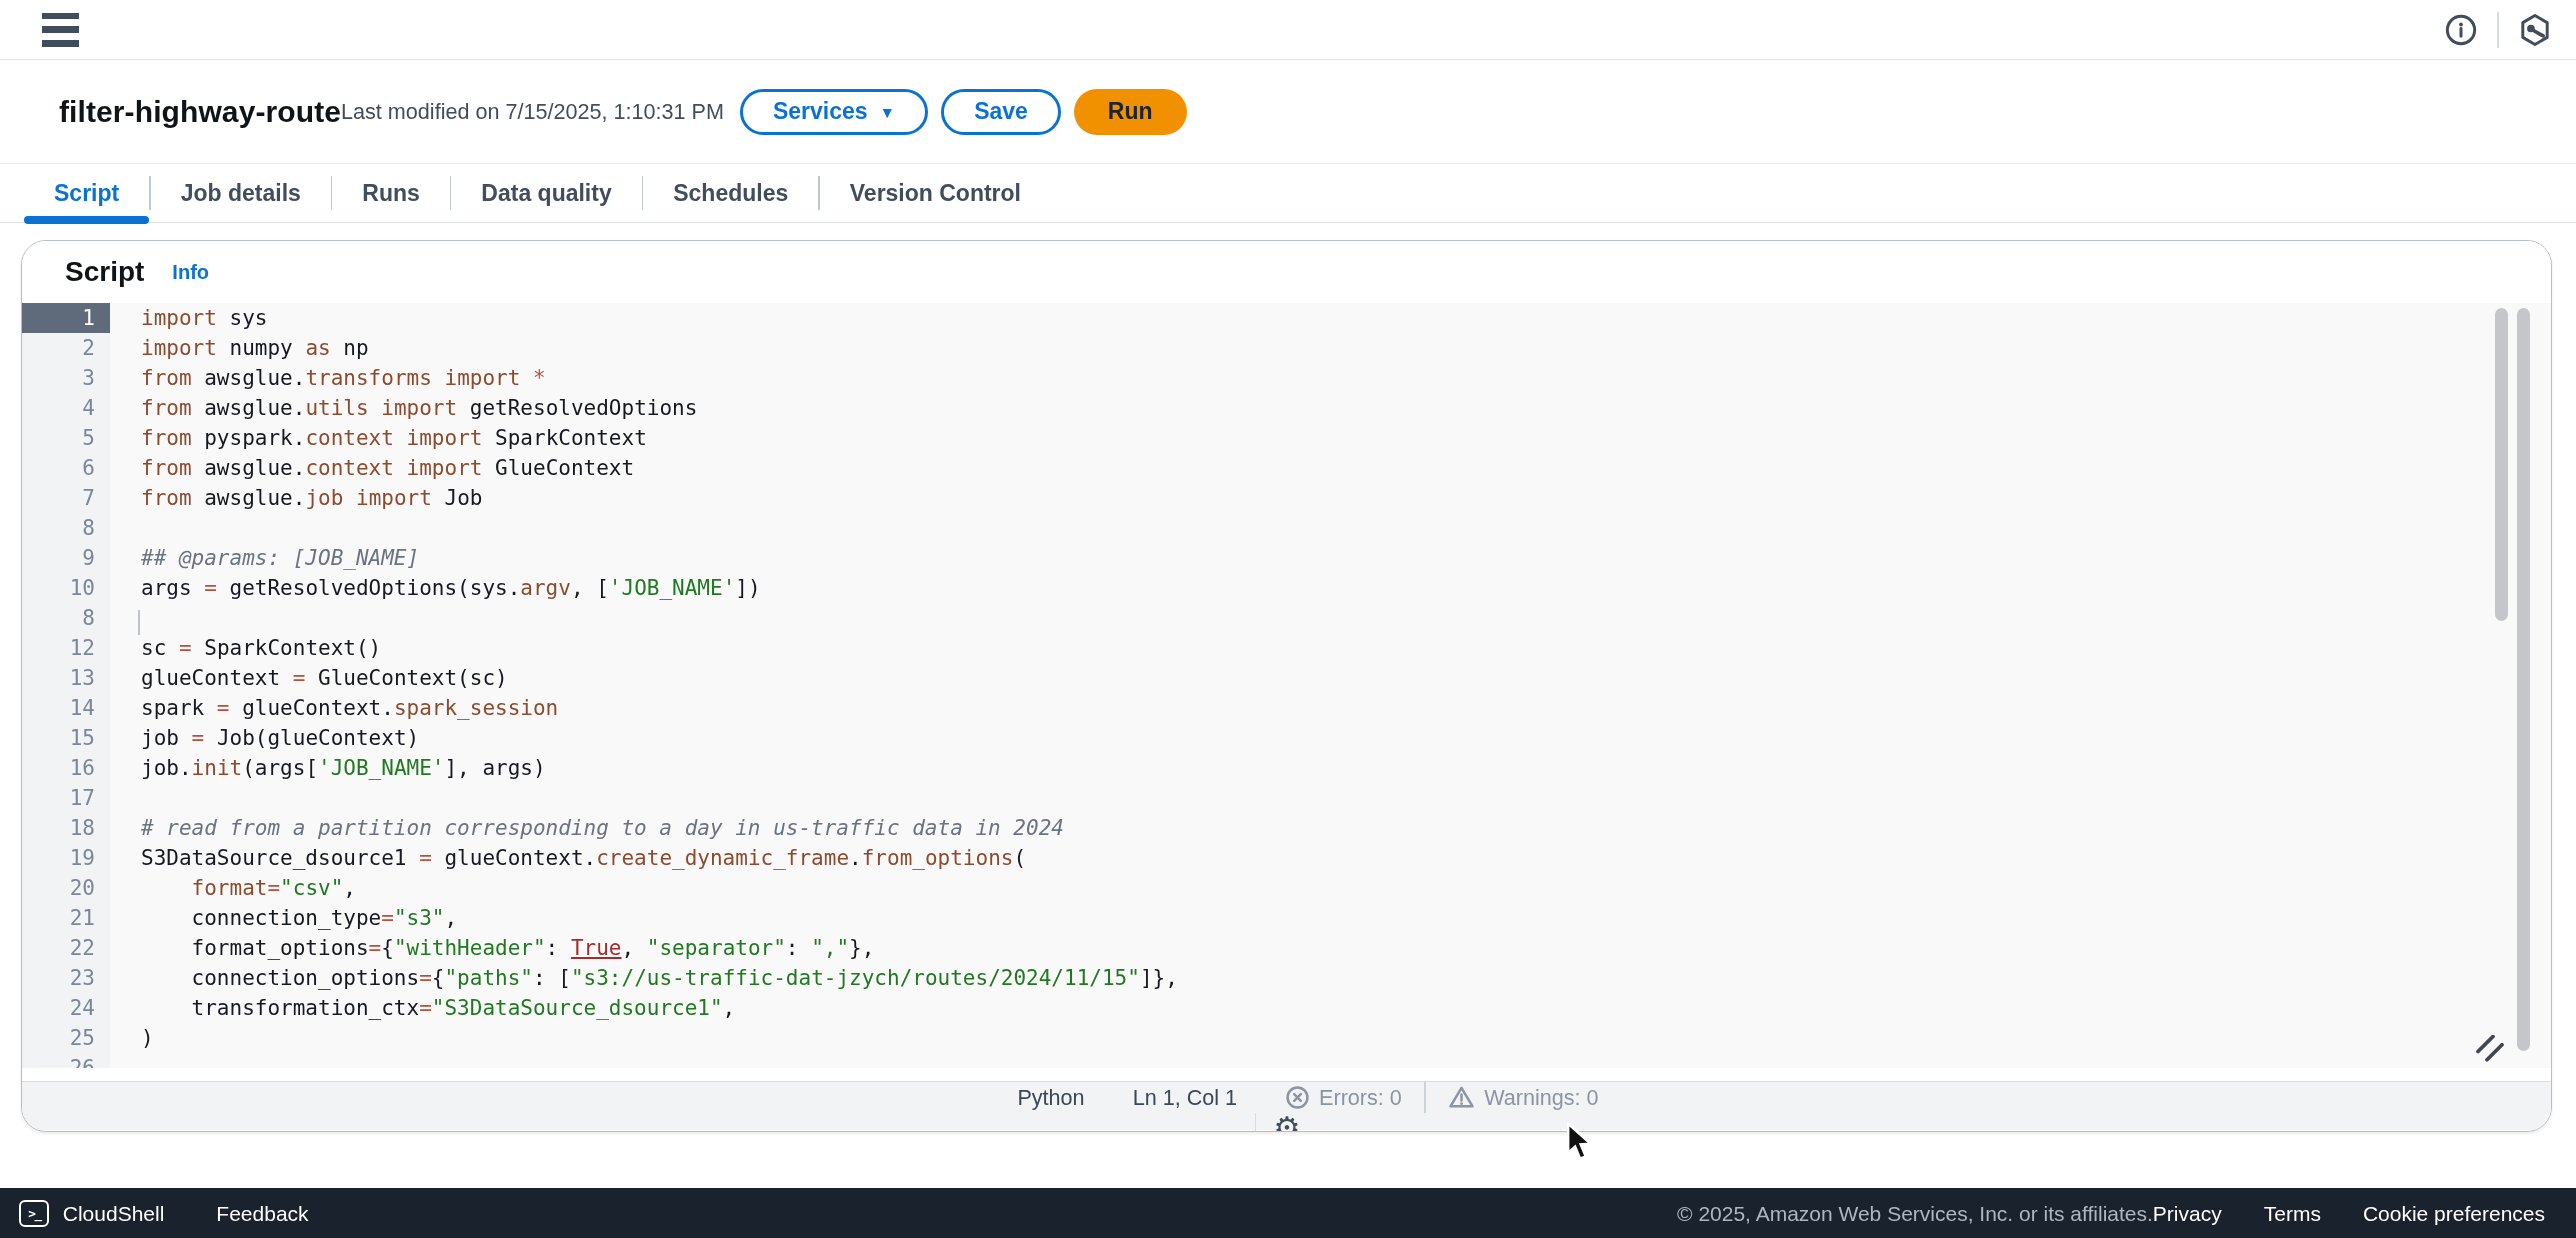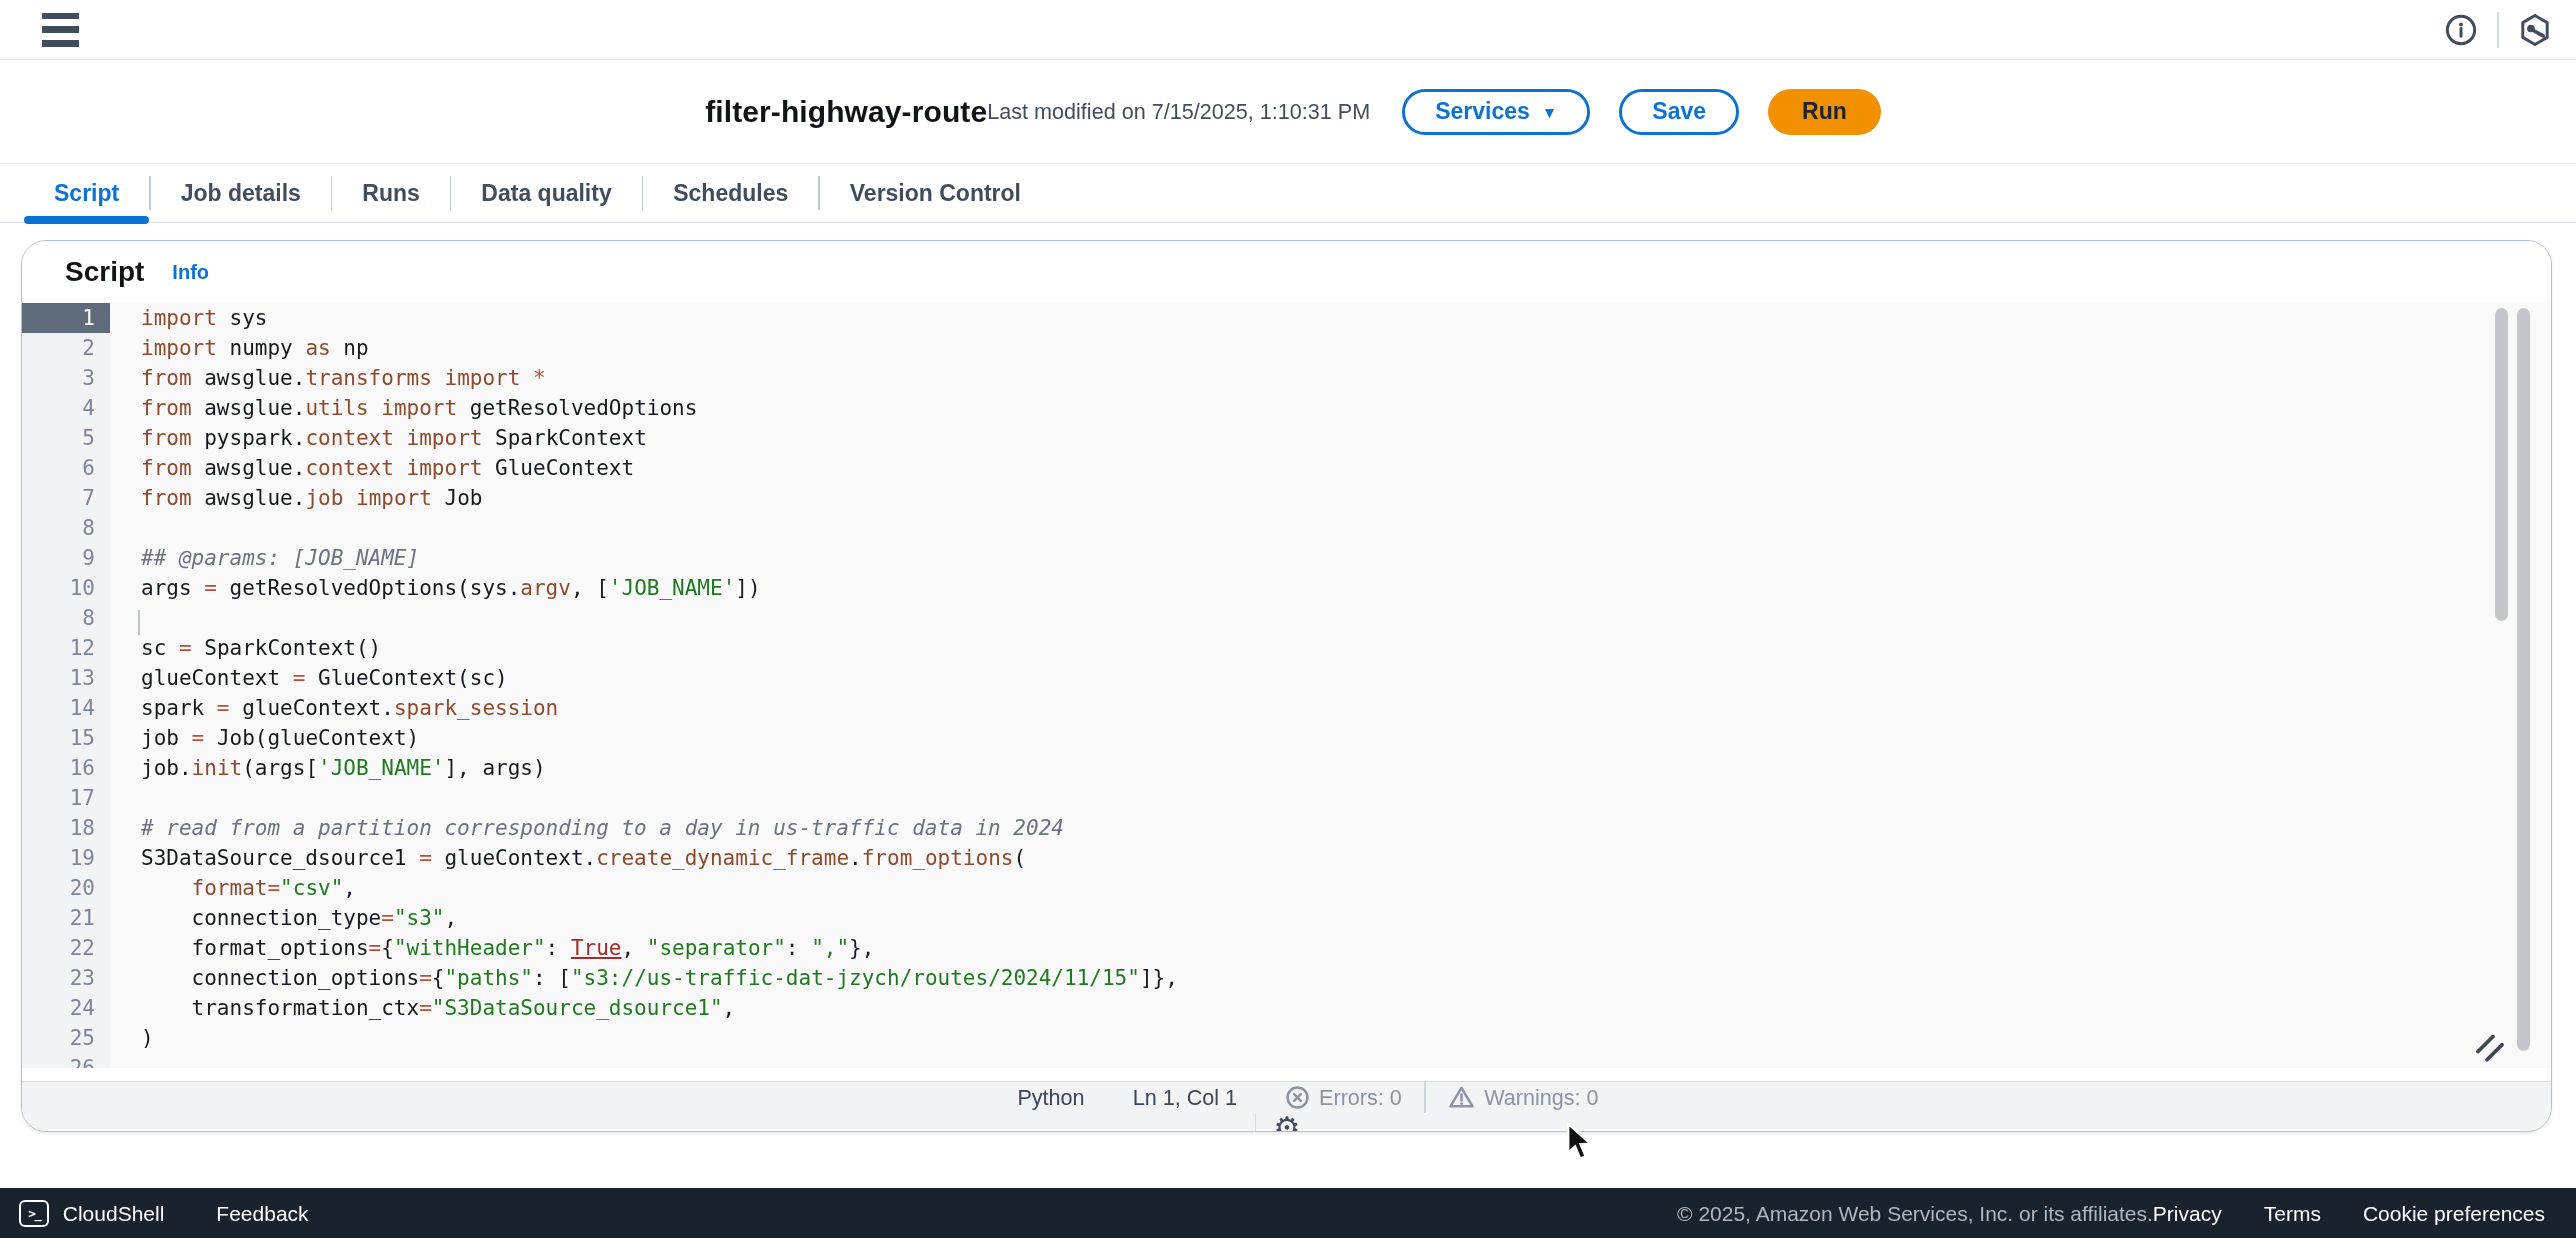--- a/index.html
+++ b/index.html
@@ -16,23 +16,23 @@
           border-bottom:1.5px solid #e3e6ea; display:flex; align-items:center; justify-content:space-between;
           padding:0 24px 0 42px;}
   .hamburger{width:37px; height:37px; display:flex; flex-direction:column; justify-content:space-between; padding:1.5px 0; cursor:pointer;}
   .hamburger span{display:block; width:37px; height:6.7px; background:#414d5c;}
   .topbar-right{display:flex; align-items:center; gap:19.4px; height:100%;}
   .tb-icon{width:34px; height:34px; display:flex; align-items:center; justify-content:center;}
   .tb-divider{width:1.5px; height:36px; background:#d5dbdb;}
 
   
   .page-header{position:absolute; left:0; top:61px; width:2576px; height:101px; background:#fff;
-               display:flex; align-items:center; justify-content:center; padding:0 49px 0 59px;}
+               display:flex; align-items:center; justify-content:flex-start; padding:0 49px 0 59px;}
   .page-title{font-size:30px; font-weight:bold; color:var(--ink); letter-spacing:0.1px;}
-  .header-right{display:flex; align-items:center; gap:29px;}
+  .header-right{display:flex; align-items:center; gap:13px;}
   .last-modified{font-size:21.6px; color:var(--ui); margin-right:3px;}
   .btn{height:46px; border-radius:27px; display:flex; align-items:center; justify-content:center;
        font-size:23px; font-weight:bold; padding:0 30px; cursor:pointer; white-space:nowrap;}
   .btn-outline{border:3px solid var(--accent); color:var(--accent); background:#fff;}
   .btn-primary{background:var(--run); color:#1b2430; border:none; padding:0 34px;}
   .caret-down{font-size:15.7px; margin-left:12px; transform:translateY(0.7px);}
 
   
   .tabs{position:absolute; left:0; top:163px; width:2576px; height:60px; border-top:1.5px solid #e9ebed;
         border-bottom:1.5px solid #dde1e6; display:flex; align-items:stretch; padding-left:24px; background:#fff;}

